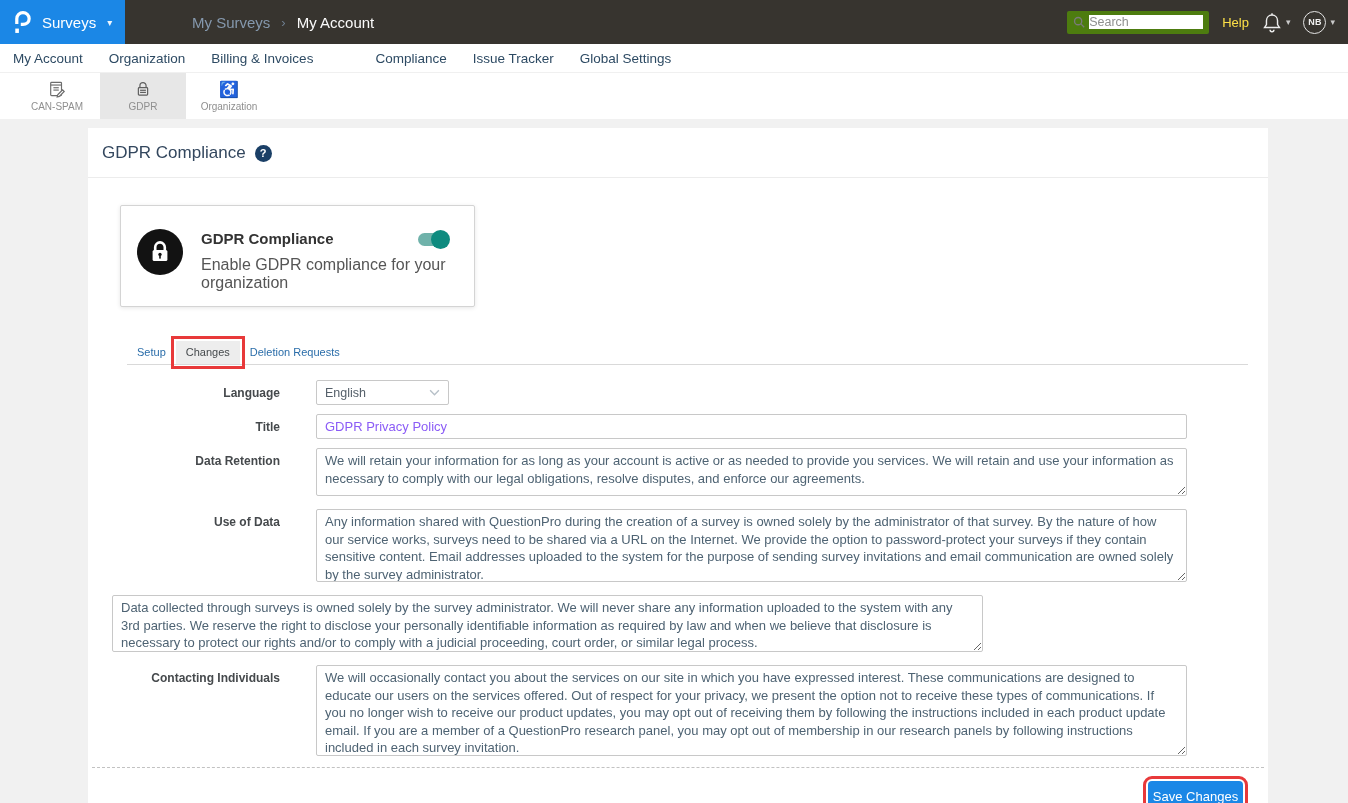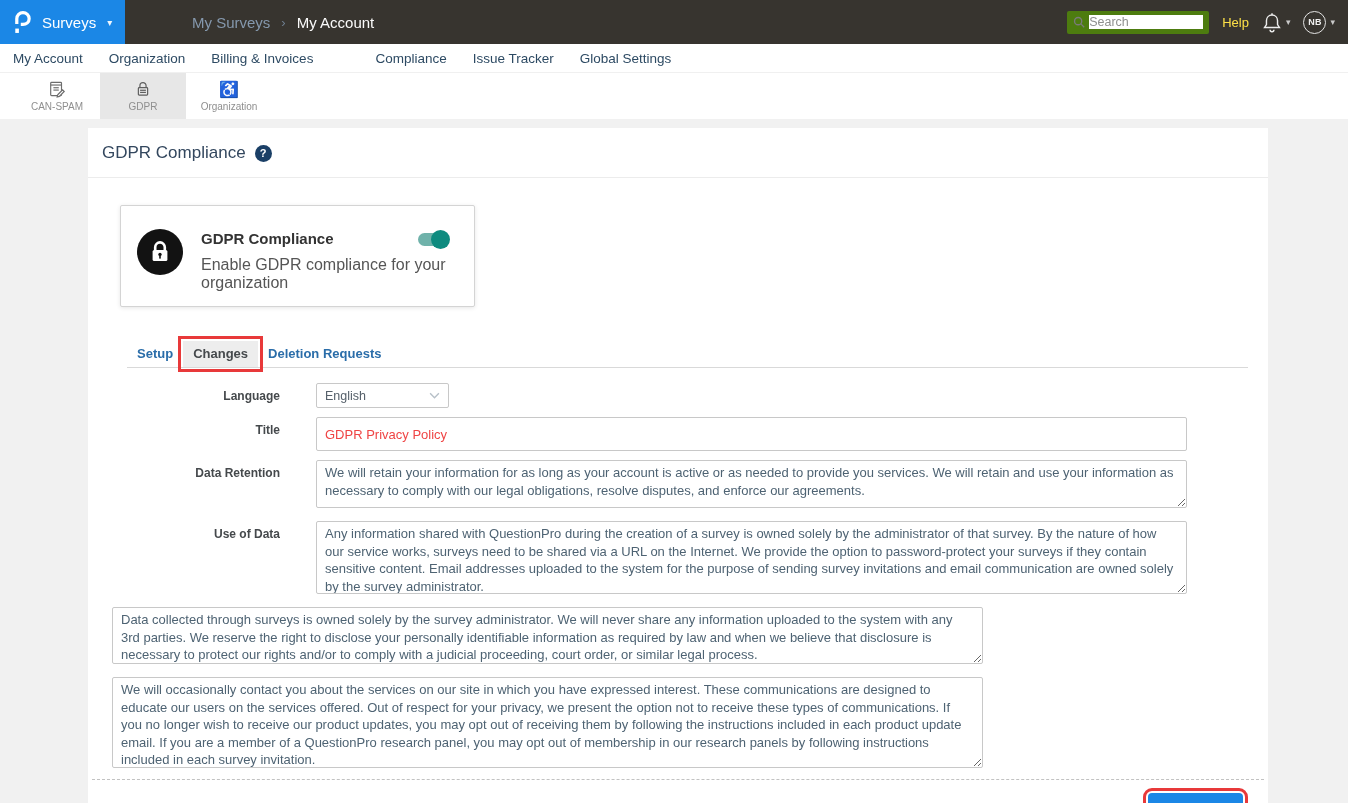--- a/index.html
+++ b/index.html
@@ -62,36 +62,36 @@
                  align-items:center; justify-content:center; }
   .card-title { position:absolute; left:80px; top:24px; font-size:15px; font-weight:bold; color:#333; }
   .card-desc  { position:absolute; left:80px; top:50px; font-size:16px; color:#555; }
   .toggle { position:absolute; right:26px; top:27px; width:30px; height:13px;
             background:#6fb2aa; border-radius:7px; cursor:pointer; }
   .toggle .knob { position:absolute; right:-2px; top:-3px; width:19px; height:19px;
                   border-radius:50%; background:#0e8b7f; }
 
   
   .ptabs { margin:34px 20px 0 39px; border-bottom:1px solid #d9d9d9;
-           display:flex; align-items:flex-end; font-size:13px;font-weight:bold; }
+           display:flex; align-items:flex-end; font-size:11px; }
   .ptab { padding:5px 10px 6px; color:#2a6da9; cursor:pointer; }
   .ptab.active { background:#ededed; color:#45494c; }
   .annotated { outline:3px solid #e8393a; outline-offset:2px; }
 
   
   .form { margin-top:15px; }
   .frow { display:flex; margin-bottom:9px; }
   .flabel { width:204px; flex:none; text-align:right; padding:6px 12px 0 0;
             font-size:12px; font-weight:bold; color:#45494c; }
   .fctl { width:871px;padding-left:24px; }
   .select { width:133px; height:25px; border:1px solid #c8c8c8; border-radius:2px;
             display:flex; align-items:center; justify-content:space-between;
             padding:0 8px; font-size:12.5px; color:#55606a; background:#fff; cursor:pointer; }
-  input.text { width:871px; height:34px; border:1px solid #c8c8c8; border-radius:2px;
-               padding:0 8px; font-size:13px; color:#ef4444; font-family:inherit; }
+  input.text { width:871px; height:25px; border:1px solid #c8c8c8; border-radius:2px;
+               padding:0 8px; font-size:13px; color:#8b5cf6; font-family:inherit; }
   textarea.ta { width:871px; border:1px solid #c8c8c8; border-radius:2px; padding:3px 8px;
                 font-size:13px; line-height:17.5px; color:#4e6373; font-family:inherit;
                 resize:vertical; overflow:hidden; background:#fff; }
   .h-ret { height:48px; } .h-use { height:73px; } .h-sale { height:57px; } .h-con { height:91px; }
 
   .dashed { border-top:1px dashed #c2c2c2; margin:7px 4px 0 4px; }
   .save-row { display:flex; justify-content:flex-end; padding:13px 25px 0 0; }
   .save-btn { background:#1b87e6; color:#fff; border:none; border-radius:4px;
               font-size:13px; font-family:inherit; width:95px; height:31px; cursor:pointer; }
 </style>
@@ -250,20 +250,21 @@
         </div>
       </div>
 
       <div class="frow">
         <div class="fctl">
           <textarea class="ta h-sale" style="">Data collected through surveys is owned solely by the survey administrator. We will never share any information uploaded to the system with any 3rd parties. We reserve the right to disclose your personally identifiable information as required by law and when we believe that disclosure is necessary to protect our rights and/or to comply with a judicial proceeding, court order, or similar legal process.</textarea>
         </div>
       </div>
 
       <div class="frow" style="margin-bottom:0;">
+        <div class="flabel">Contacting Individuals</div>
         <div class="fctl">
           <textarea class="ta h-con" style="">We will occasionally contact you about the services on our site in which you have expressed interest. These communications are designed to educate our users on the services offered. Out of respect for your privacy, we present the option not to receive these types of communications. If you no longer wish to receive our product updates, you may opt out of receiving them by following the instructions included in each product update email. If you are a member of a QuestionPro research panel, you may opt out of membership in our research panels by following instructions included in each survey invitation.</textarea>
         </div>
       </div>
 
     </div>
 
     <div class="dashed"></div>
 
     <div class="save-row">

